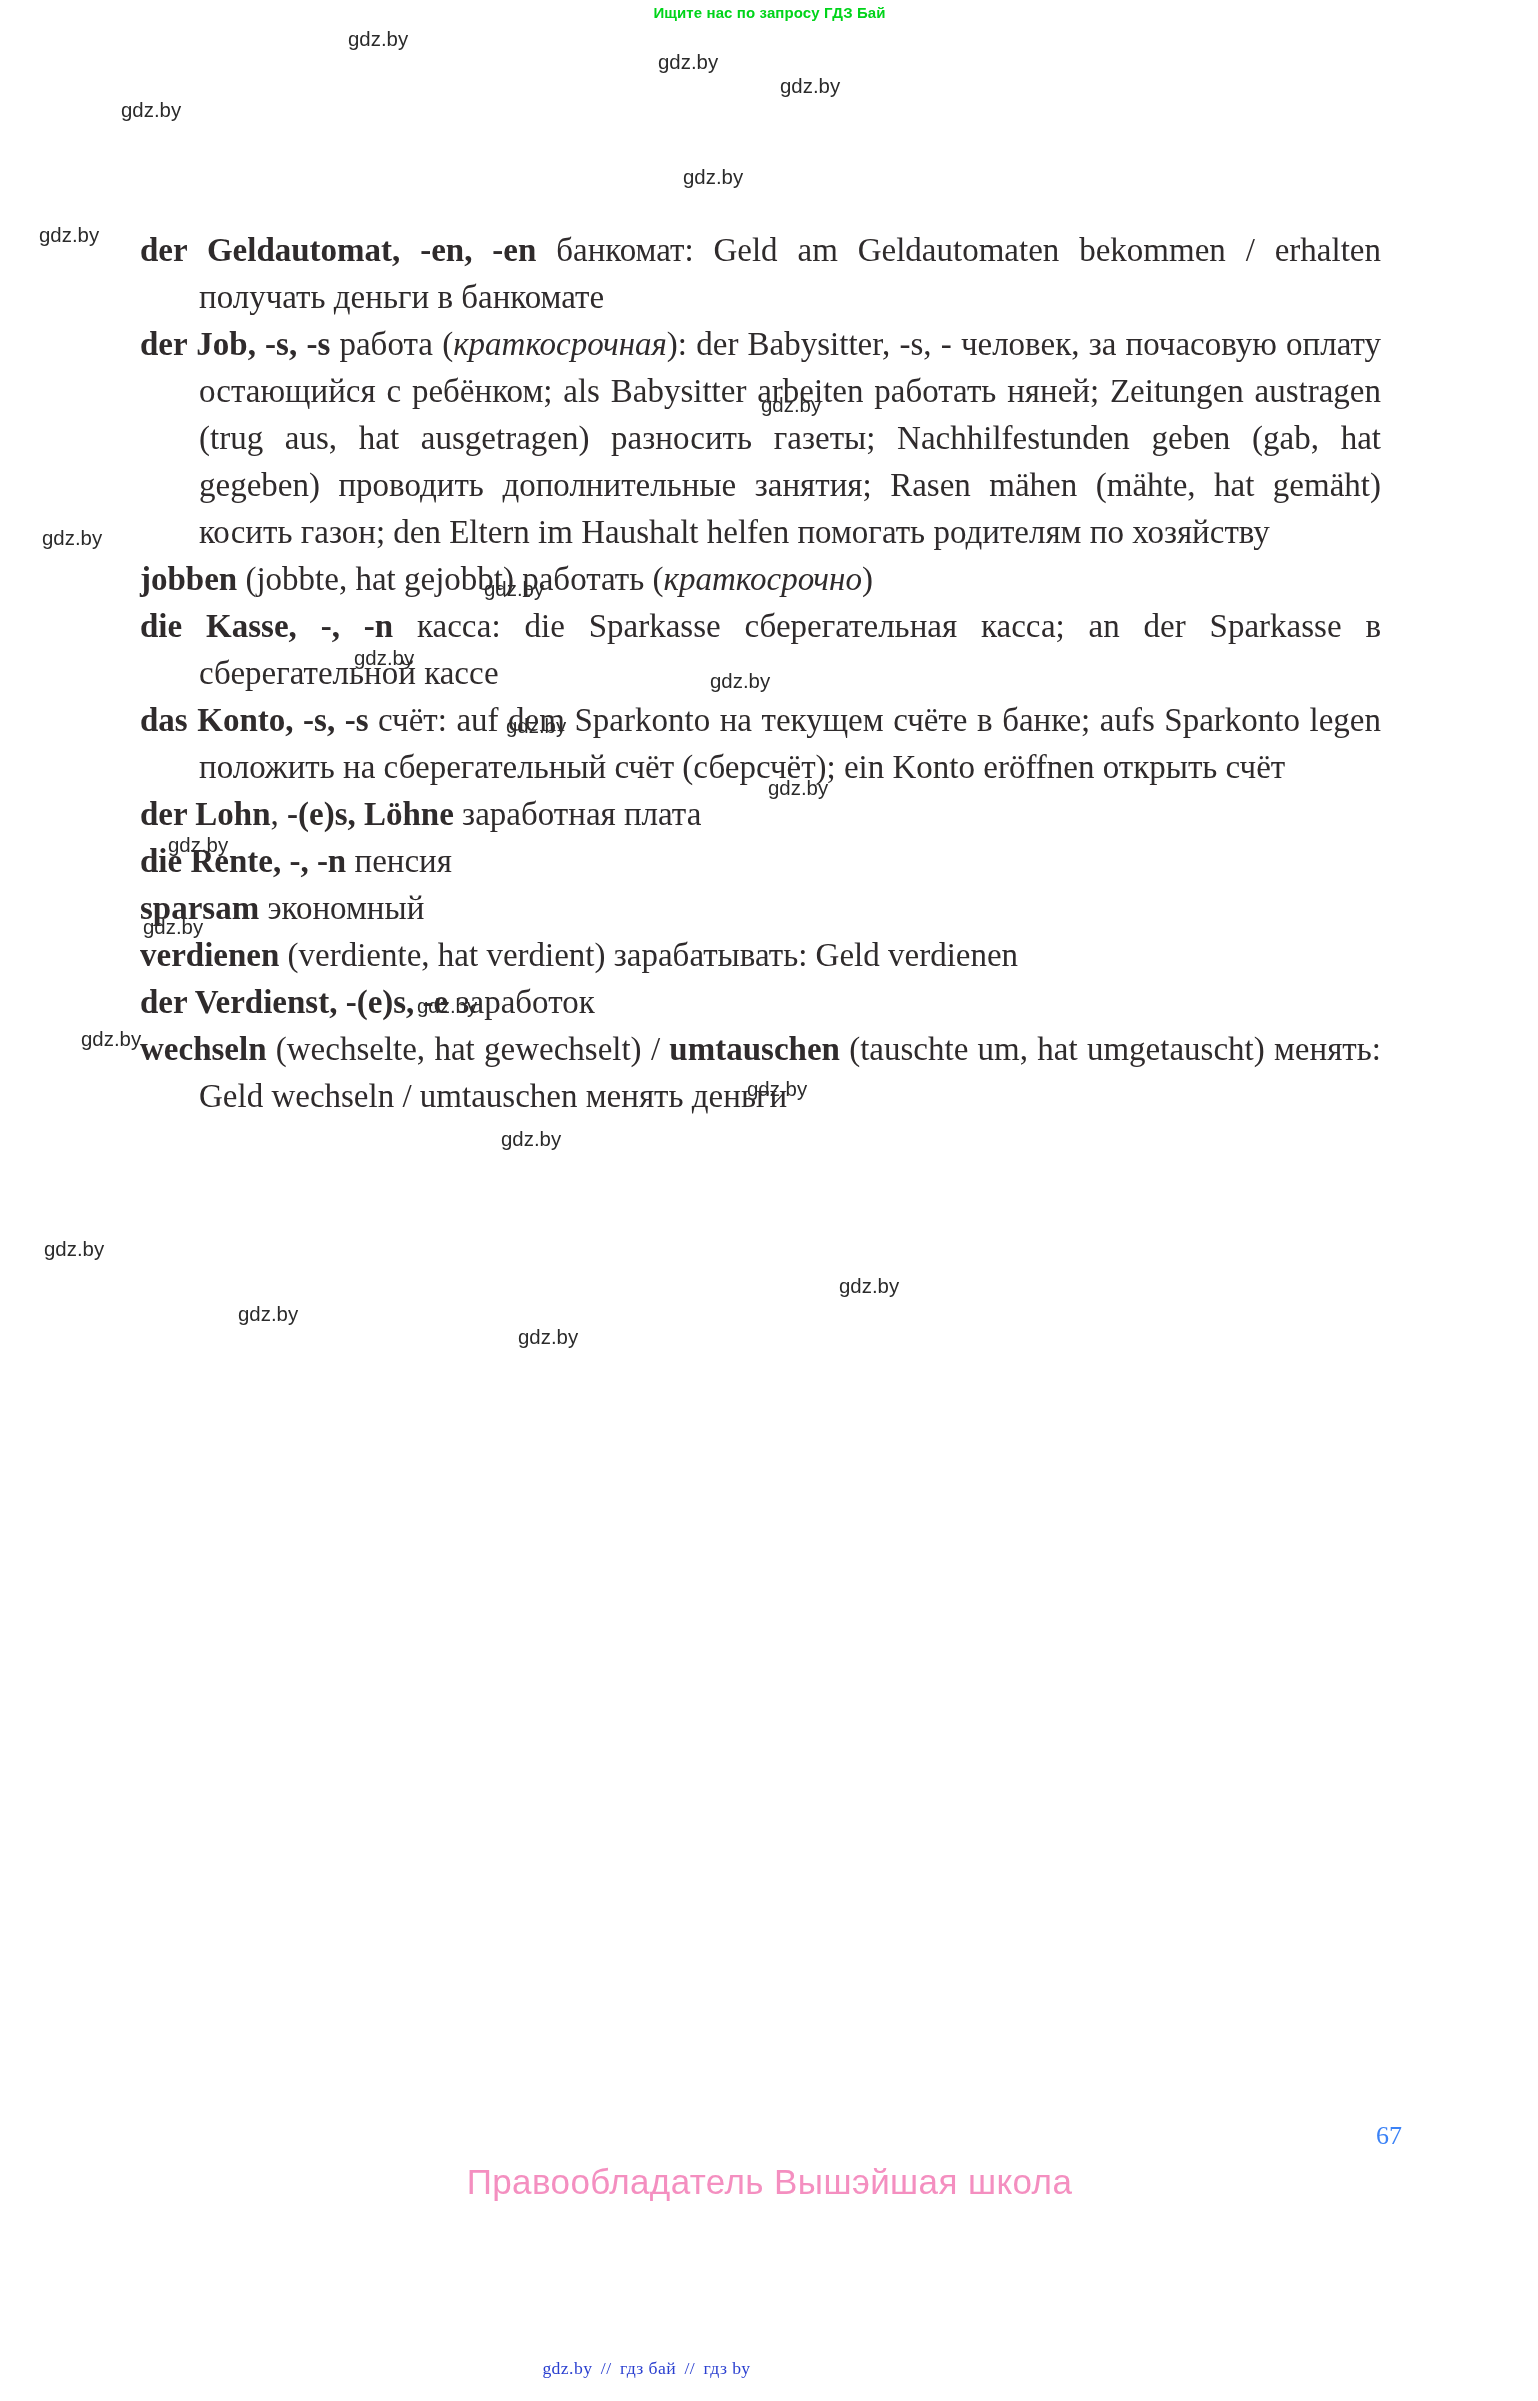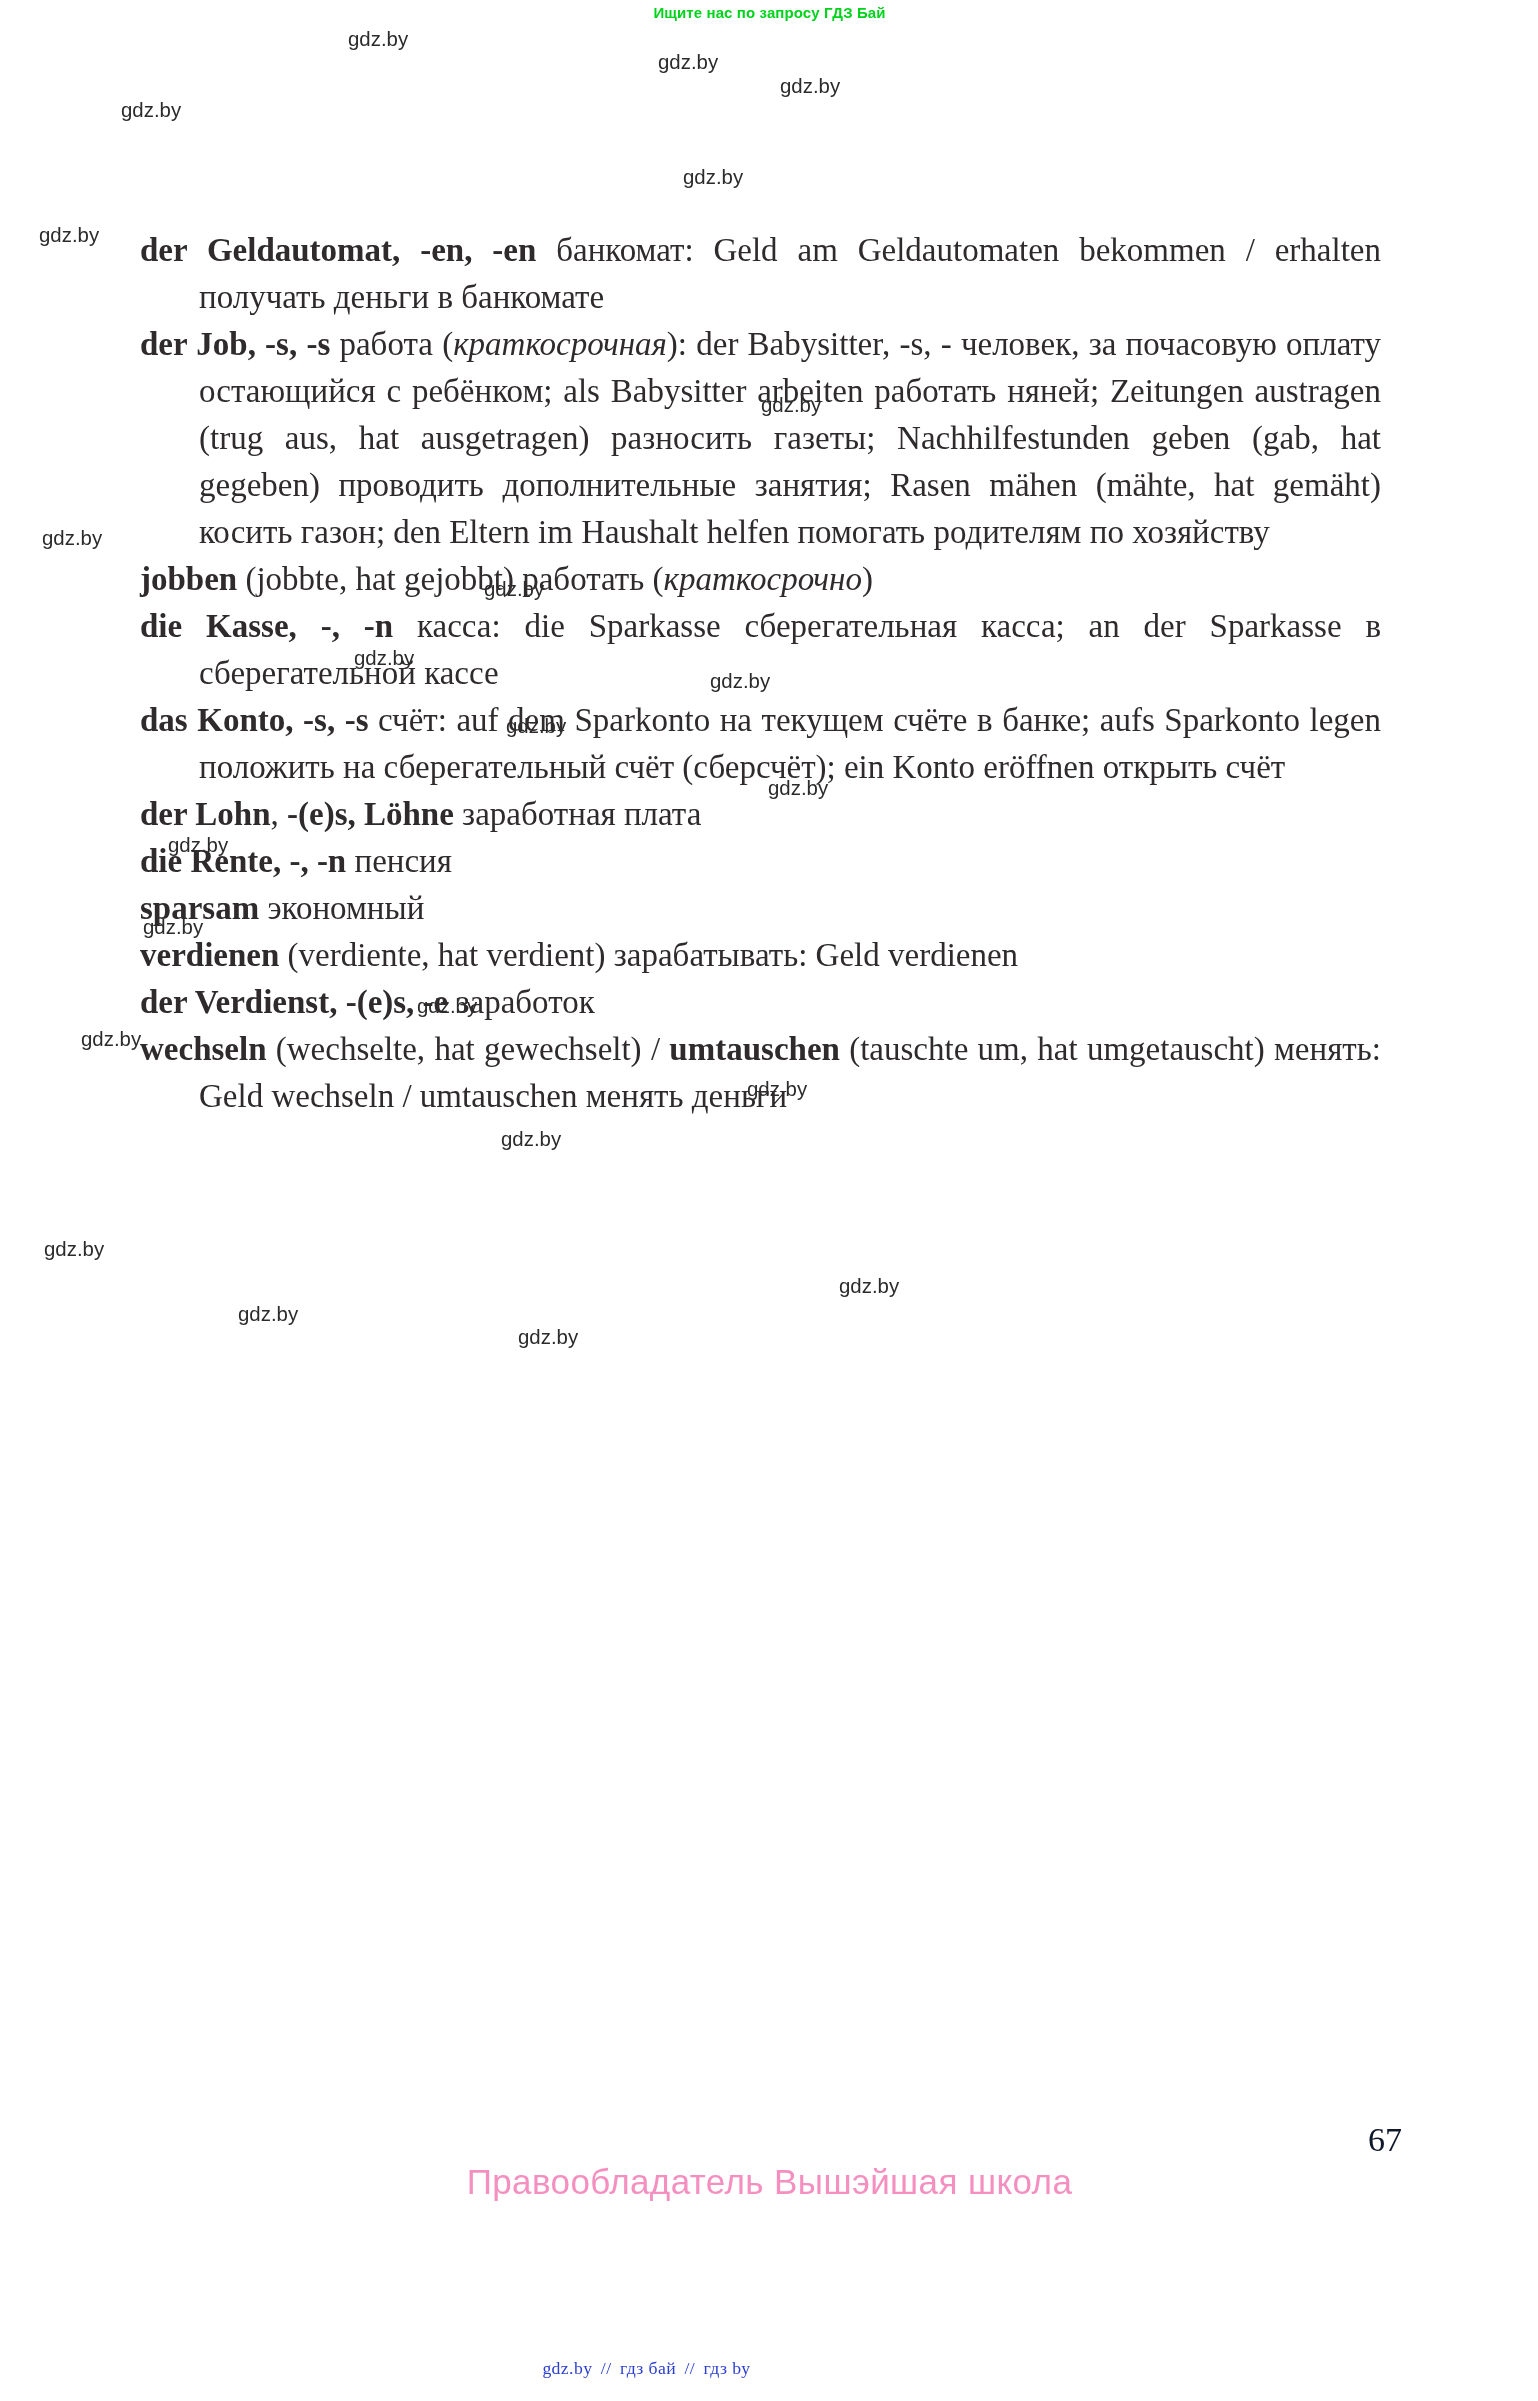--- a/index.html
+++ b/index.html
@@ -68,22 +68,22 @@
     font-style: italic;
   }
   
   .entry > span { }
 
   
   .page-number {
     position: absolute;
     right: 137px;
     top: 2121px;
-    font-size: 34px;
-    color: #0f172a;
+    font-size: 26px;
+    color: #3b82f6;
     margin-left: 12px;
   }
 
   
   .copyright {
     position: absolute;
     left: 0;
     top: 2143px;
     width: 1539px;
     text-align: center;

